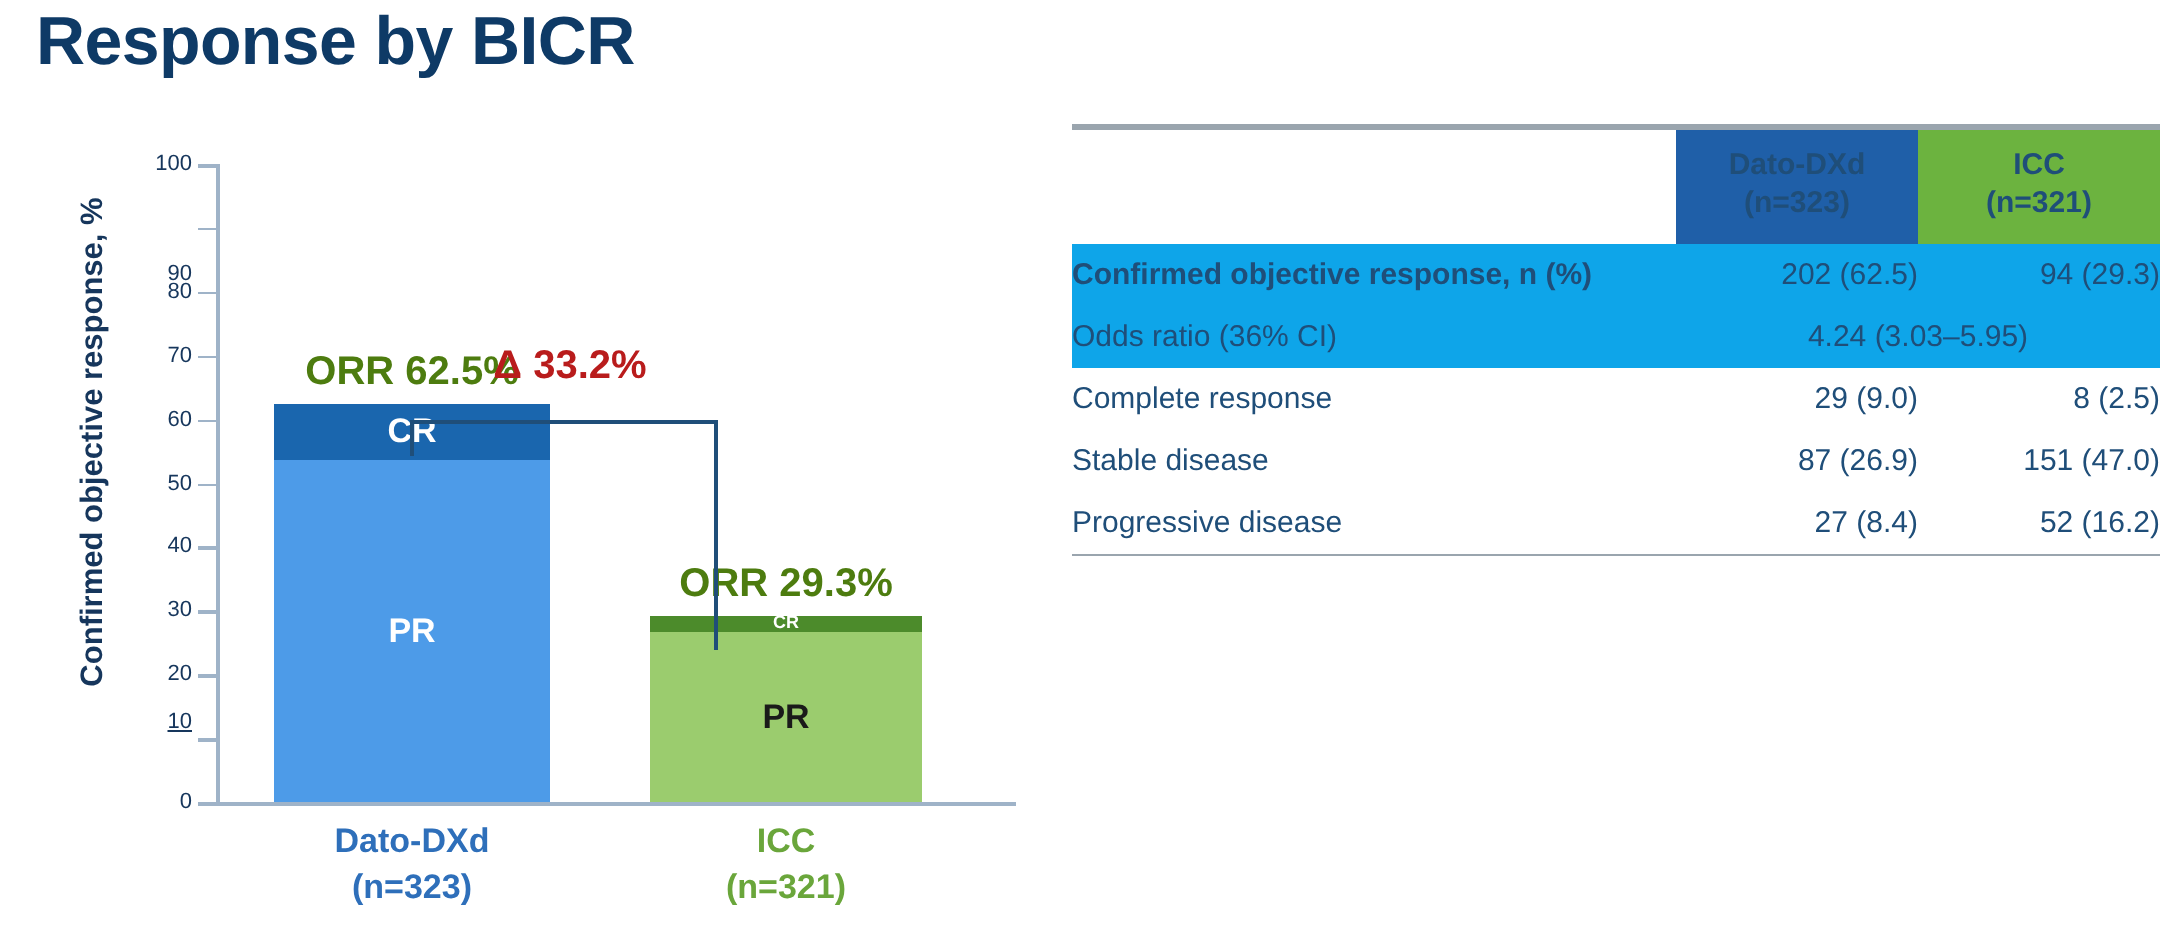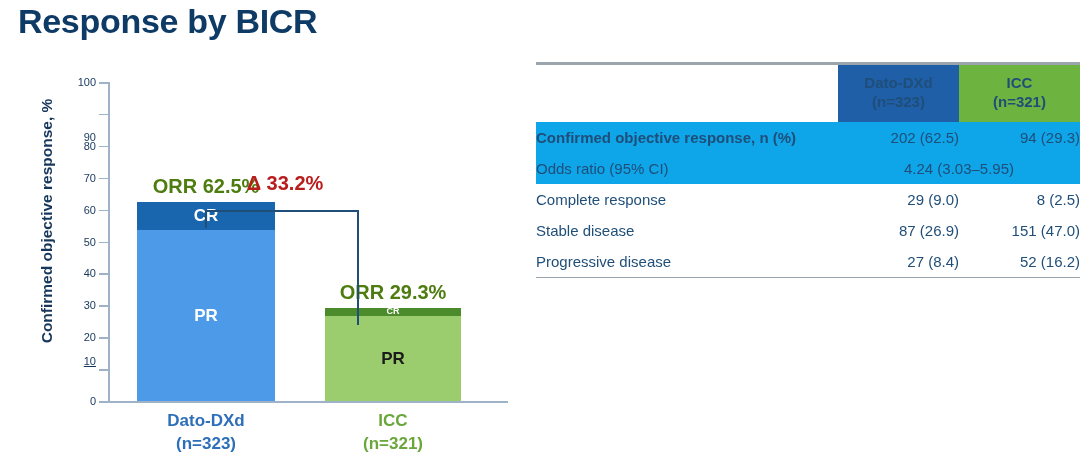--- a/index.html
+++ b/index.html
@@ -227,21 +227,21 @@
           </th>
         </tr>
       </thead>
       <tbody id="tbody">
           <tr class="band row-h">
             <td class="cell-label band bold">Confirmed objective response, n (%)</td>
             <td class="cell-num band bold">202 (62.5)</td>
             <td class="cell-num band bold">94 (29.3)</td>
           </tr>
           <tr class="band row-h">
-            <td class="cell-label band">Odds ratio (95% CI)</td>
+            <td class="cell-label band">Odds ratio (36% CI)</td>
             <td colspan="2" class="cell-span band">4.24 (3.03–5.95)</td>
           </tr>
           <tr class="row-h">
             <td class="cell-label">Complete response</td>
             <td class="cell-num">29 (9.0)</td>
             <td class="cell-num">8 (2.5)</td>
           </tr>
           <tr class="row-h">
             <td class="cell-label">Stable disease</td>
             <td class="cell-num">87 (26.9)</td>

